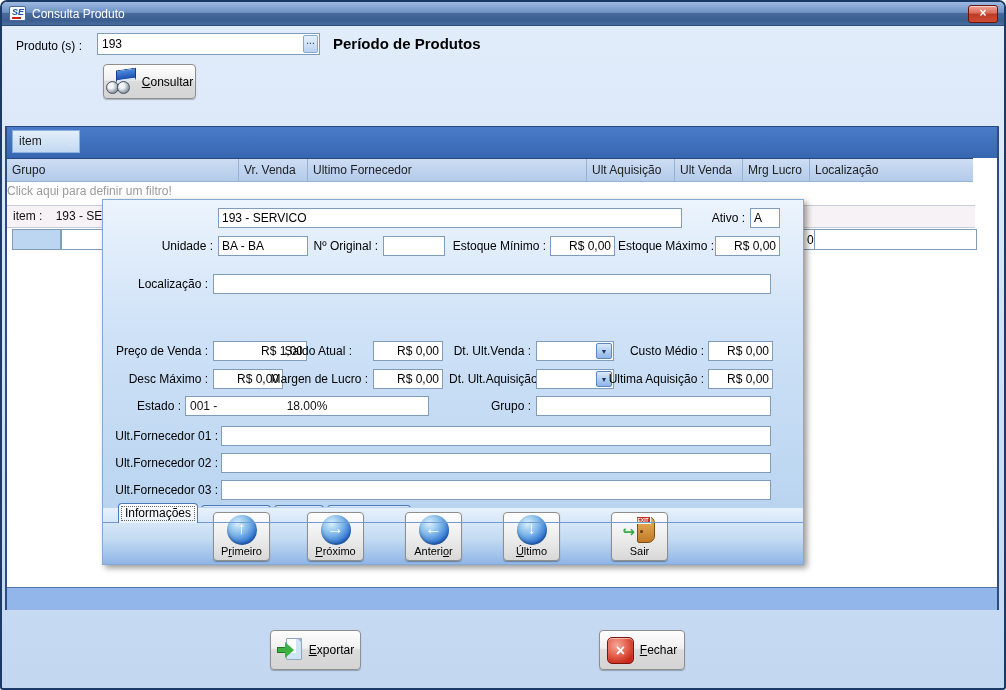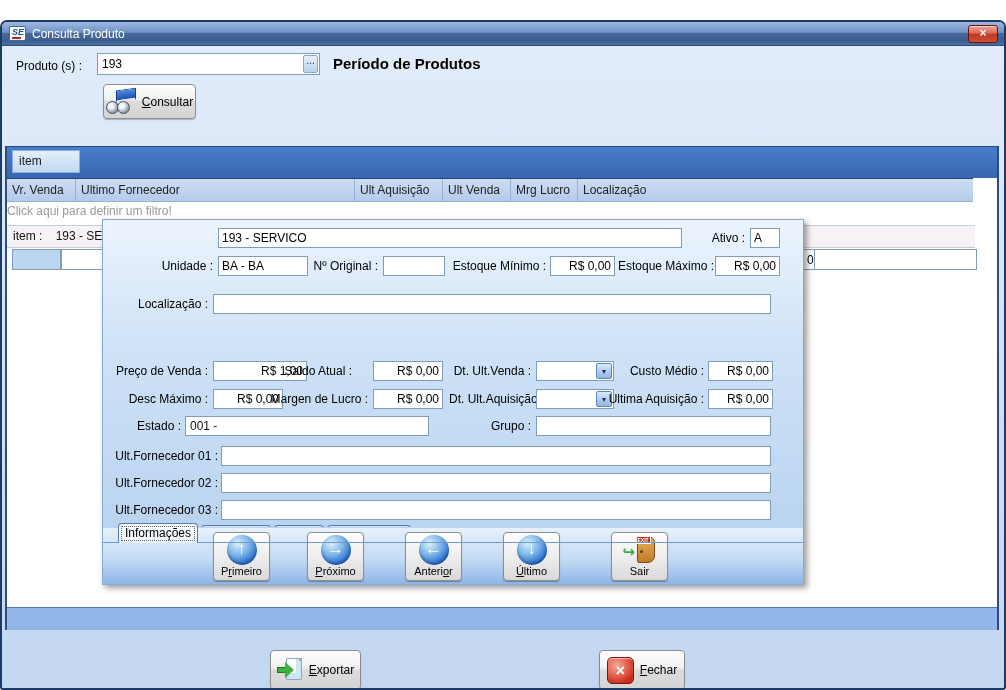--- a/index.html
+++ b/index.html
@@ -1,21 +1,21 @@
 <!DOCTYPE html>
 <html><head>
 <meta charset="utf-8">
 <style>
   * { margin:0; padding:0; box-sizing:border-box; }
   html,body { background:#fff; }
   body { font-family:"Liberation Sans","DejaVu Sans",sans-serif; font-size:12px; color:#111; }
   .stage { position:relative; width:1006px; height:690px; overflow:hidden; }
 
   .win { position:absolute; inset:0; border:2px solid #1c3a66; border-radius:7px 7px 3px 3px;
-         background:linear-gradient(#e3edfb 0%, #d5e4f7 40%, #c3d7f1 100%); overflow:hidden;margin-top:20px; }
+         background:linear-gradient(#e3edfb 0%, #d5e4f7 40%, #c3d7f1 100%); overflow:hidden; }
 
   
   .titlebar { position:absolute; left:0; top:0; width:100%; height:24px;
     background:linear-gradient(#9db9e2 0%, #6f93c4 45%, #47699c 50%, #3c5f92 80%, #4a6d9f 100%);
     border-bottom:1px solid #2c4d7e; }
   .title-icon { position:absolute; left:7px; top:4px; width:17px; height:15px; background:#fdfdfd;
     border:1px solid #47699c; border-radius:2px; }
   .title-icon .se { position:absolute; left:2px; top:0px; font-size:9px; font-weight:bold; color:#1b4fa6; font-style:italic; }
   .title-icon .bar { position:absolute; left:2px; bottom:1px; width:9px; height:2px; background:#c02818; }
   .title-text { position:absolute; left:30px; top:5px; color:#fff; font-size:12px; }
@@ -152,20 +152,21 @@
     </div>
 
     <div class="gridbox">
       <div class="group-band">
         <div class="item-tab">
           <span>item</span>
           <span class="sort">▵</span>
         </div>
       </div>
       <div class="header-row">
+        <div class="hcell" style="width:232px;">Grupo</div>
         <div class="hcell" style="width:69px;">Vr. Venda</div>
         <div class="hcell" style="width:279px;">Ultimo Fornecedor</div>
         <div class="hcell" style="width:88px;">Ult Aquisição</div>
         <div class="hcell" style="width:68px;">Ult Venda</div>
         <div class="hcell" style="width:67px;">Mrg Lucro</div>
         <div class="hcell" style="width:163px; border-right:none;">Localização</div>
       </div>
       <div class="grid-body">
         <div class="filter-hint">Click aqui para definir um filtro!</div>
         <div class="group-row">item :    193 - SE</div>
@@ -224,20 +225,21 @@
       <div class="dd" style="left:433px; top:169px; width:78px;">
         <span></span>
         <span class="dd-btn">▼</span>
       </div>
       <div class="m-lbl" style="left:496px; top:172px; width:105px;">Ultima Aquisição :</div>
       <input class="m-inp num" style="left: 605px; top: 169px; width: 65px;" value="R$ 0,00">
 
       <div class="m-lbl" style="left:18px; top:199px; width:60px;">Estado :</div>
       <div class="estado-box" style="left:82px; top:196px; width:244px;">
         <span>001 -</span>
+        <span class="pct">18.00%</span>
       </div>
       <div class="m-lbl" style="left:370px; top:199px; width:58px;">Grupo :</div>
       <input class="m-inp" style="left: 433px; top: 196px; width: 235px;" value="">
 
       <div class="m-lbl" style="left:3px; top:229px; width:112px;">Ult.Fornecedor 01 :</div>
       <input class="m-inp" style="left: 118px; top: 226px; width: 550px;" value="">
       <div class="m-lbl" style="left:3px; top:256px; width:112px;">Ult.Fornecedor 02 :</div>
       <input class="m-inp" style="left: 118px; top: 253px; width: 550px;" value="">
       <div class="m-lbl" style="left:3px; top:283px; width:112px;text-align:right;">Ult.Fornecedor 03 :</div>
       <input class="m-inp" style="left: 118px; top: 280px; width: 550px;" value="">

